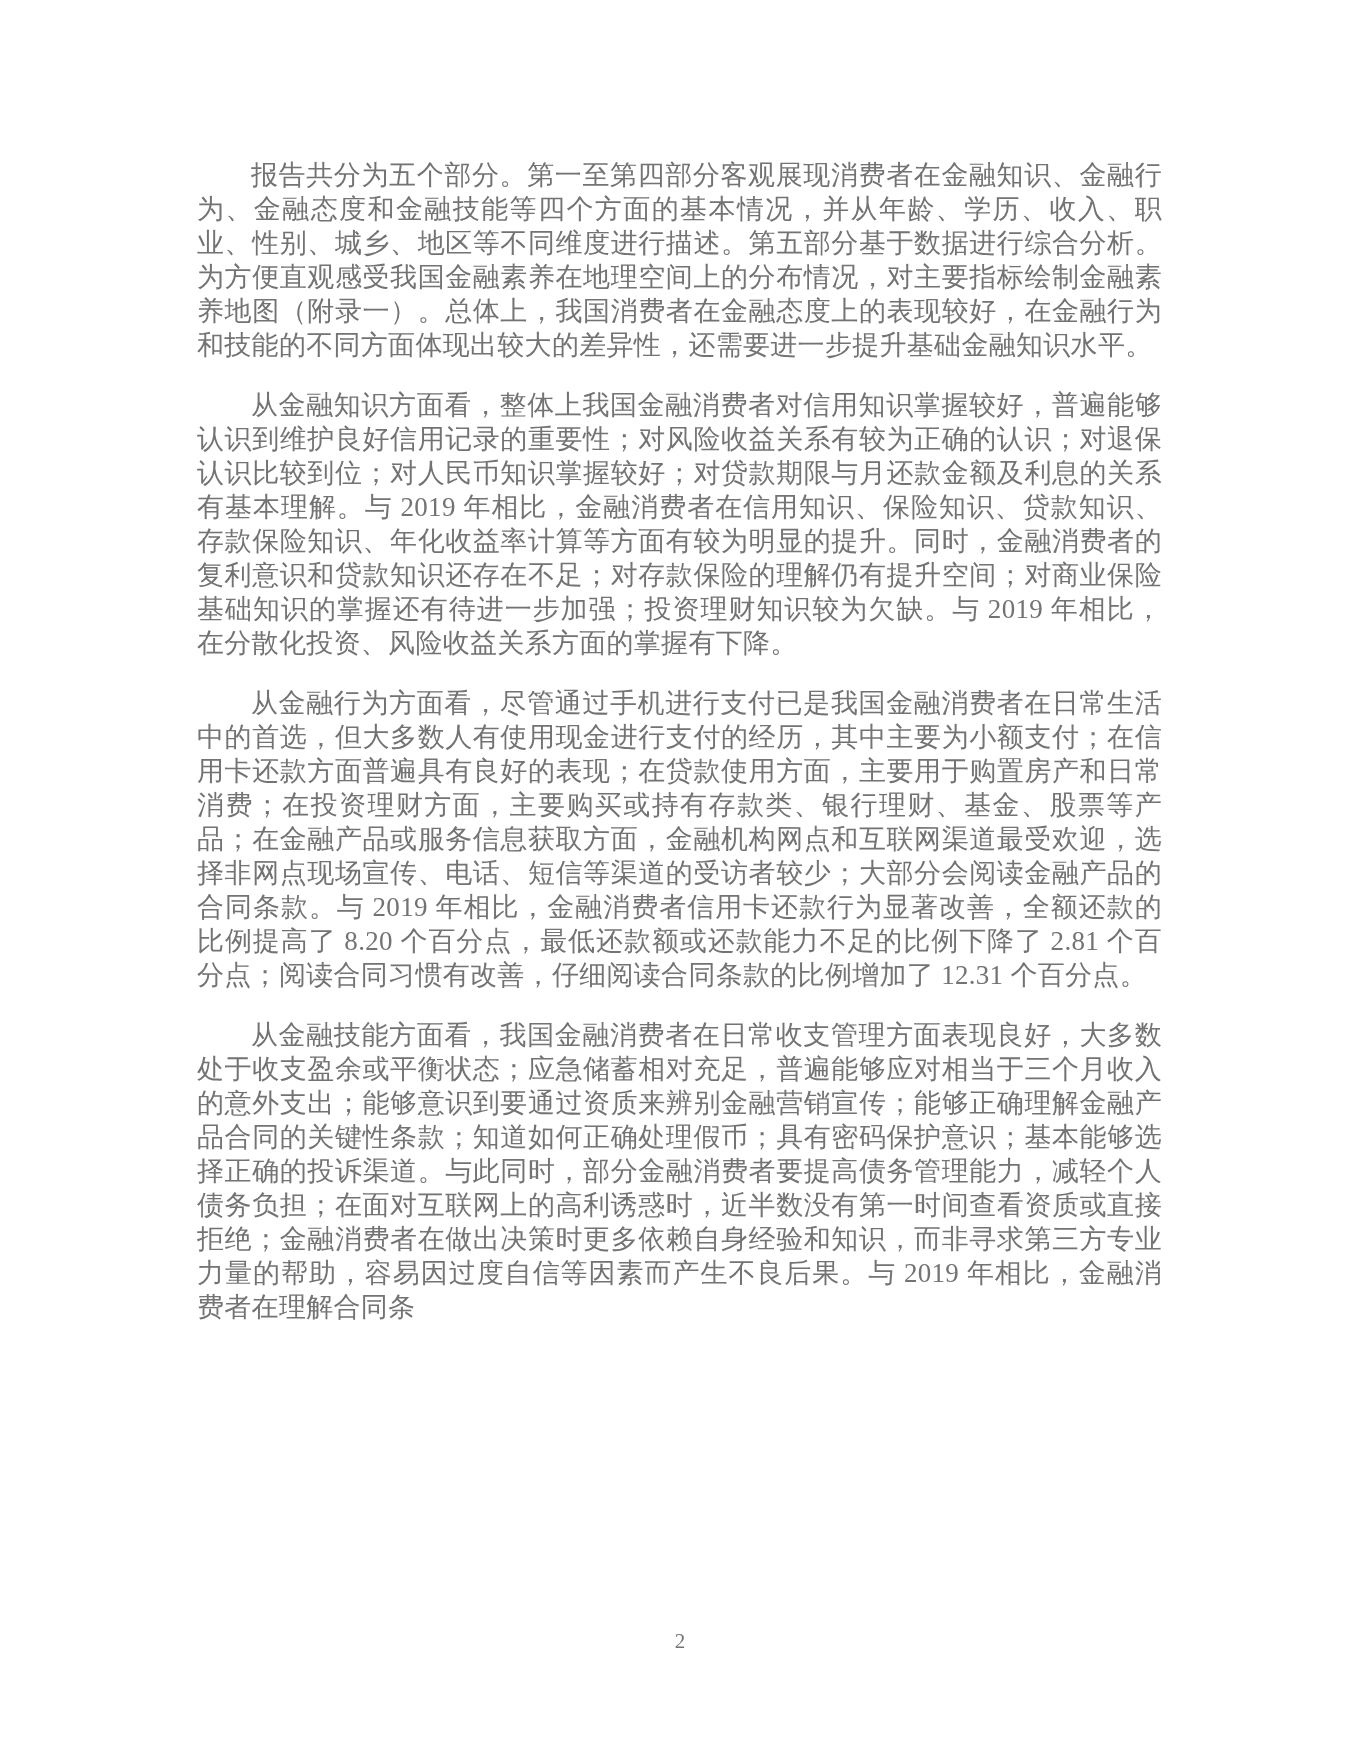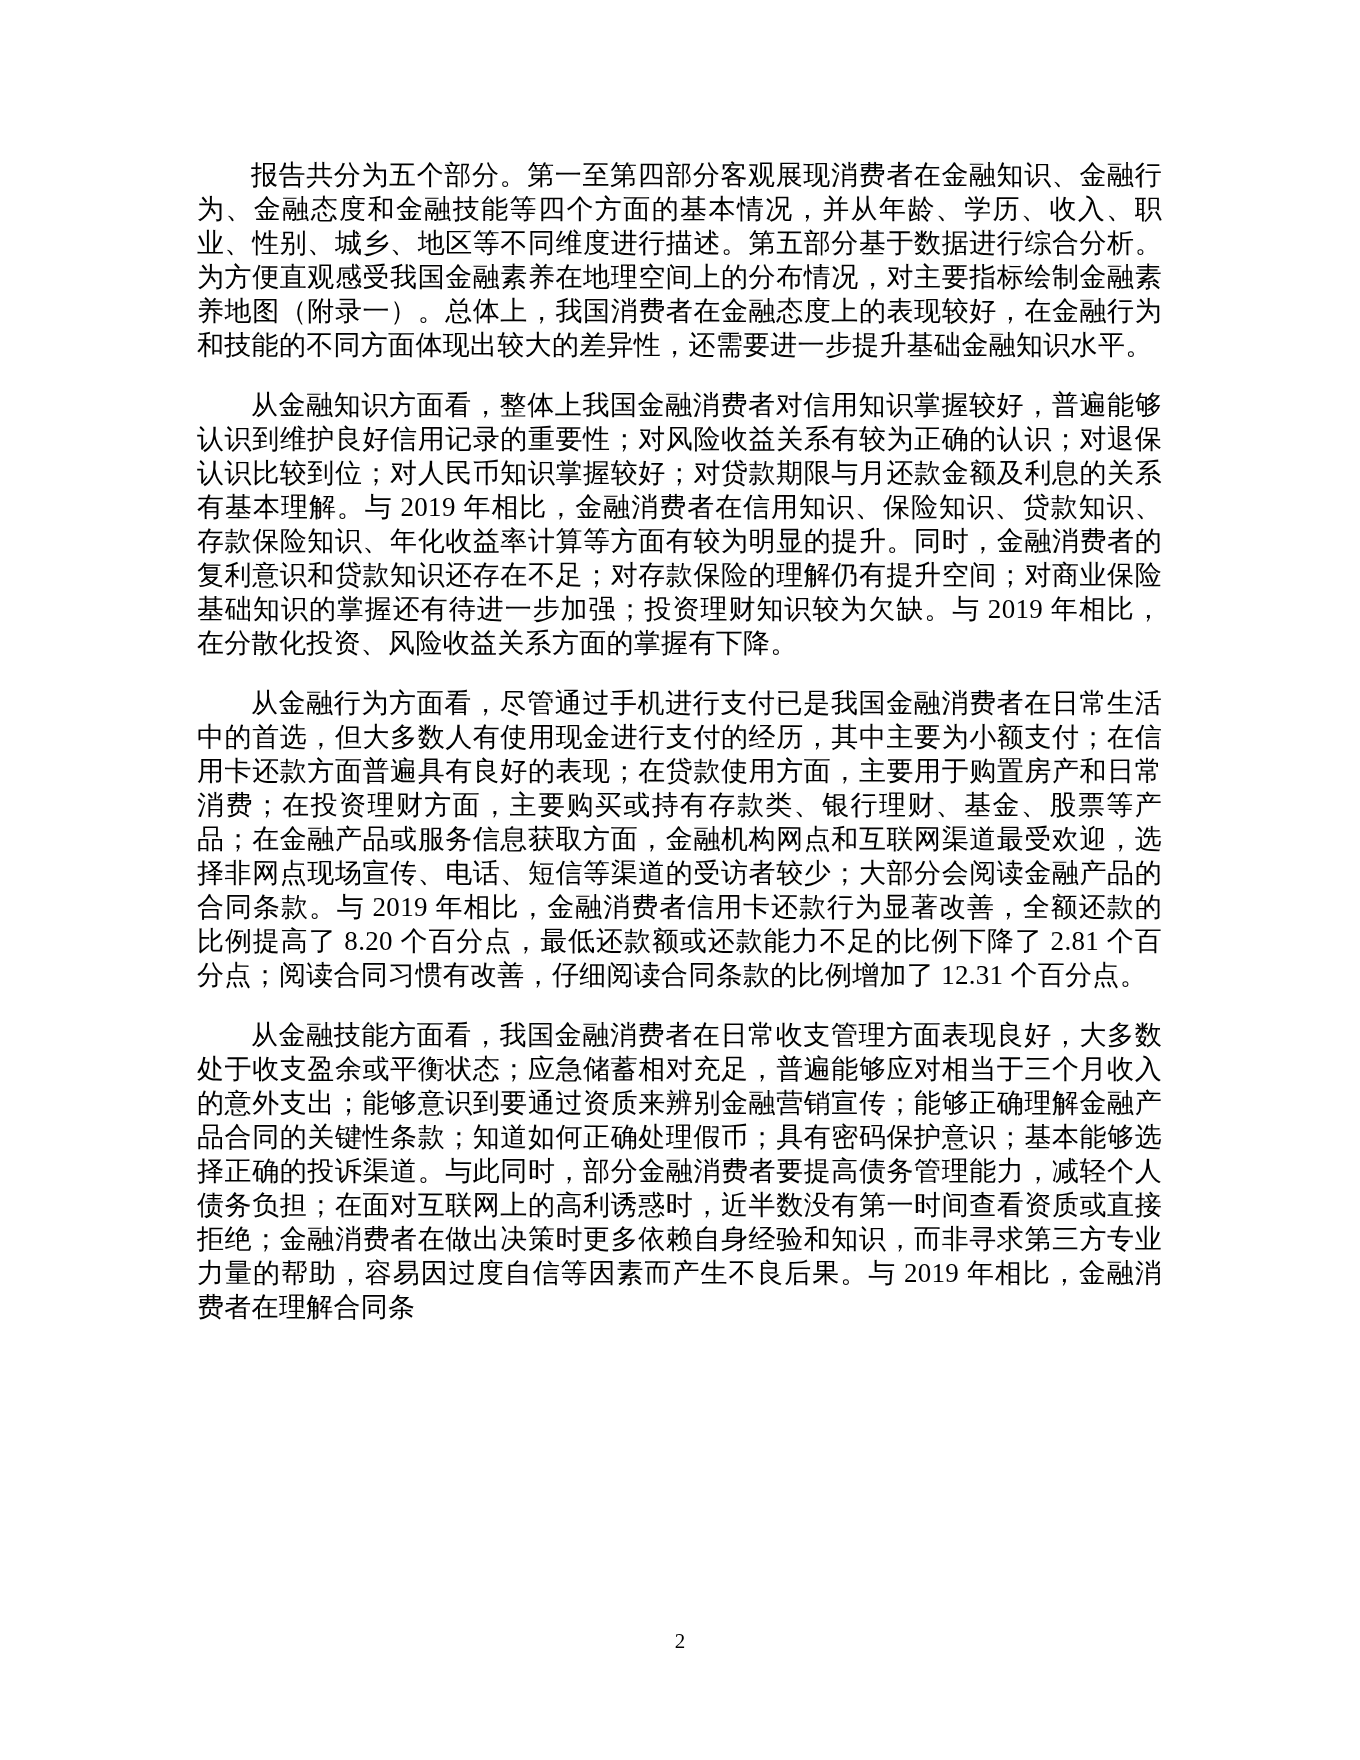--- a/index.html
+++ b/index.html
@@ -7,21 +7,21 @@
     padding: 0;
     background: #ffffff;
   }
   .page {
     position: relative;
     width: 1360px;
     height: 1760px;
     background: #ffffff;
     overflow: hidden;
     font-family: "Liberation Serif", "DejaVu Serif", serif;
-    color: #000000;
+    color: #737373;
   }
   .text-block {
     position: absolute;
     left: 197px;
     top: 158px;
     width: 965px;
   }
   .text-block p {
     margin: 0 0 26px 0;
     font-size: 27px;

